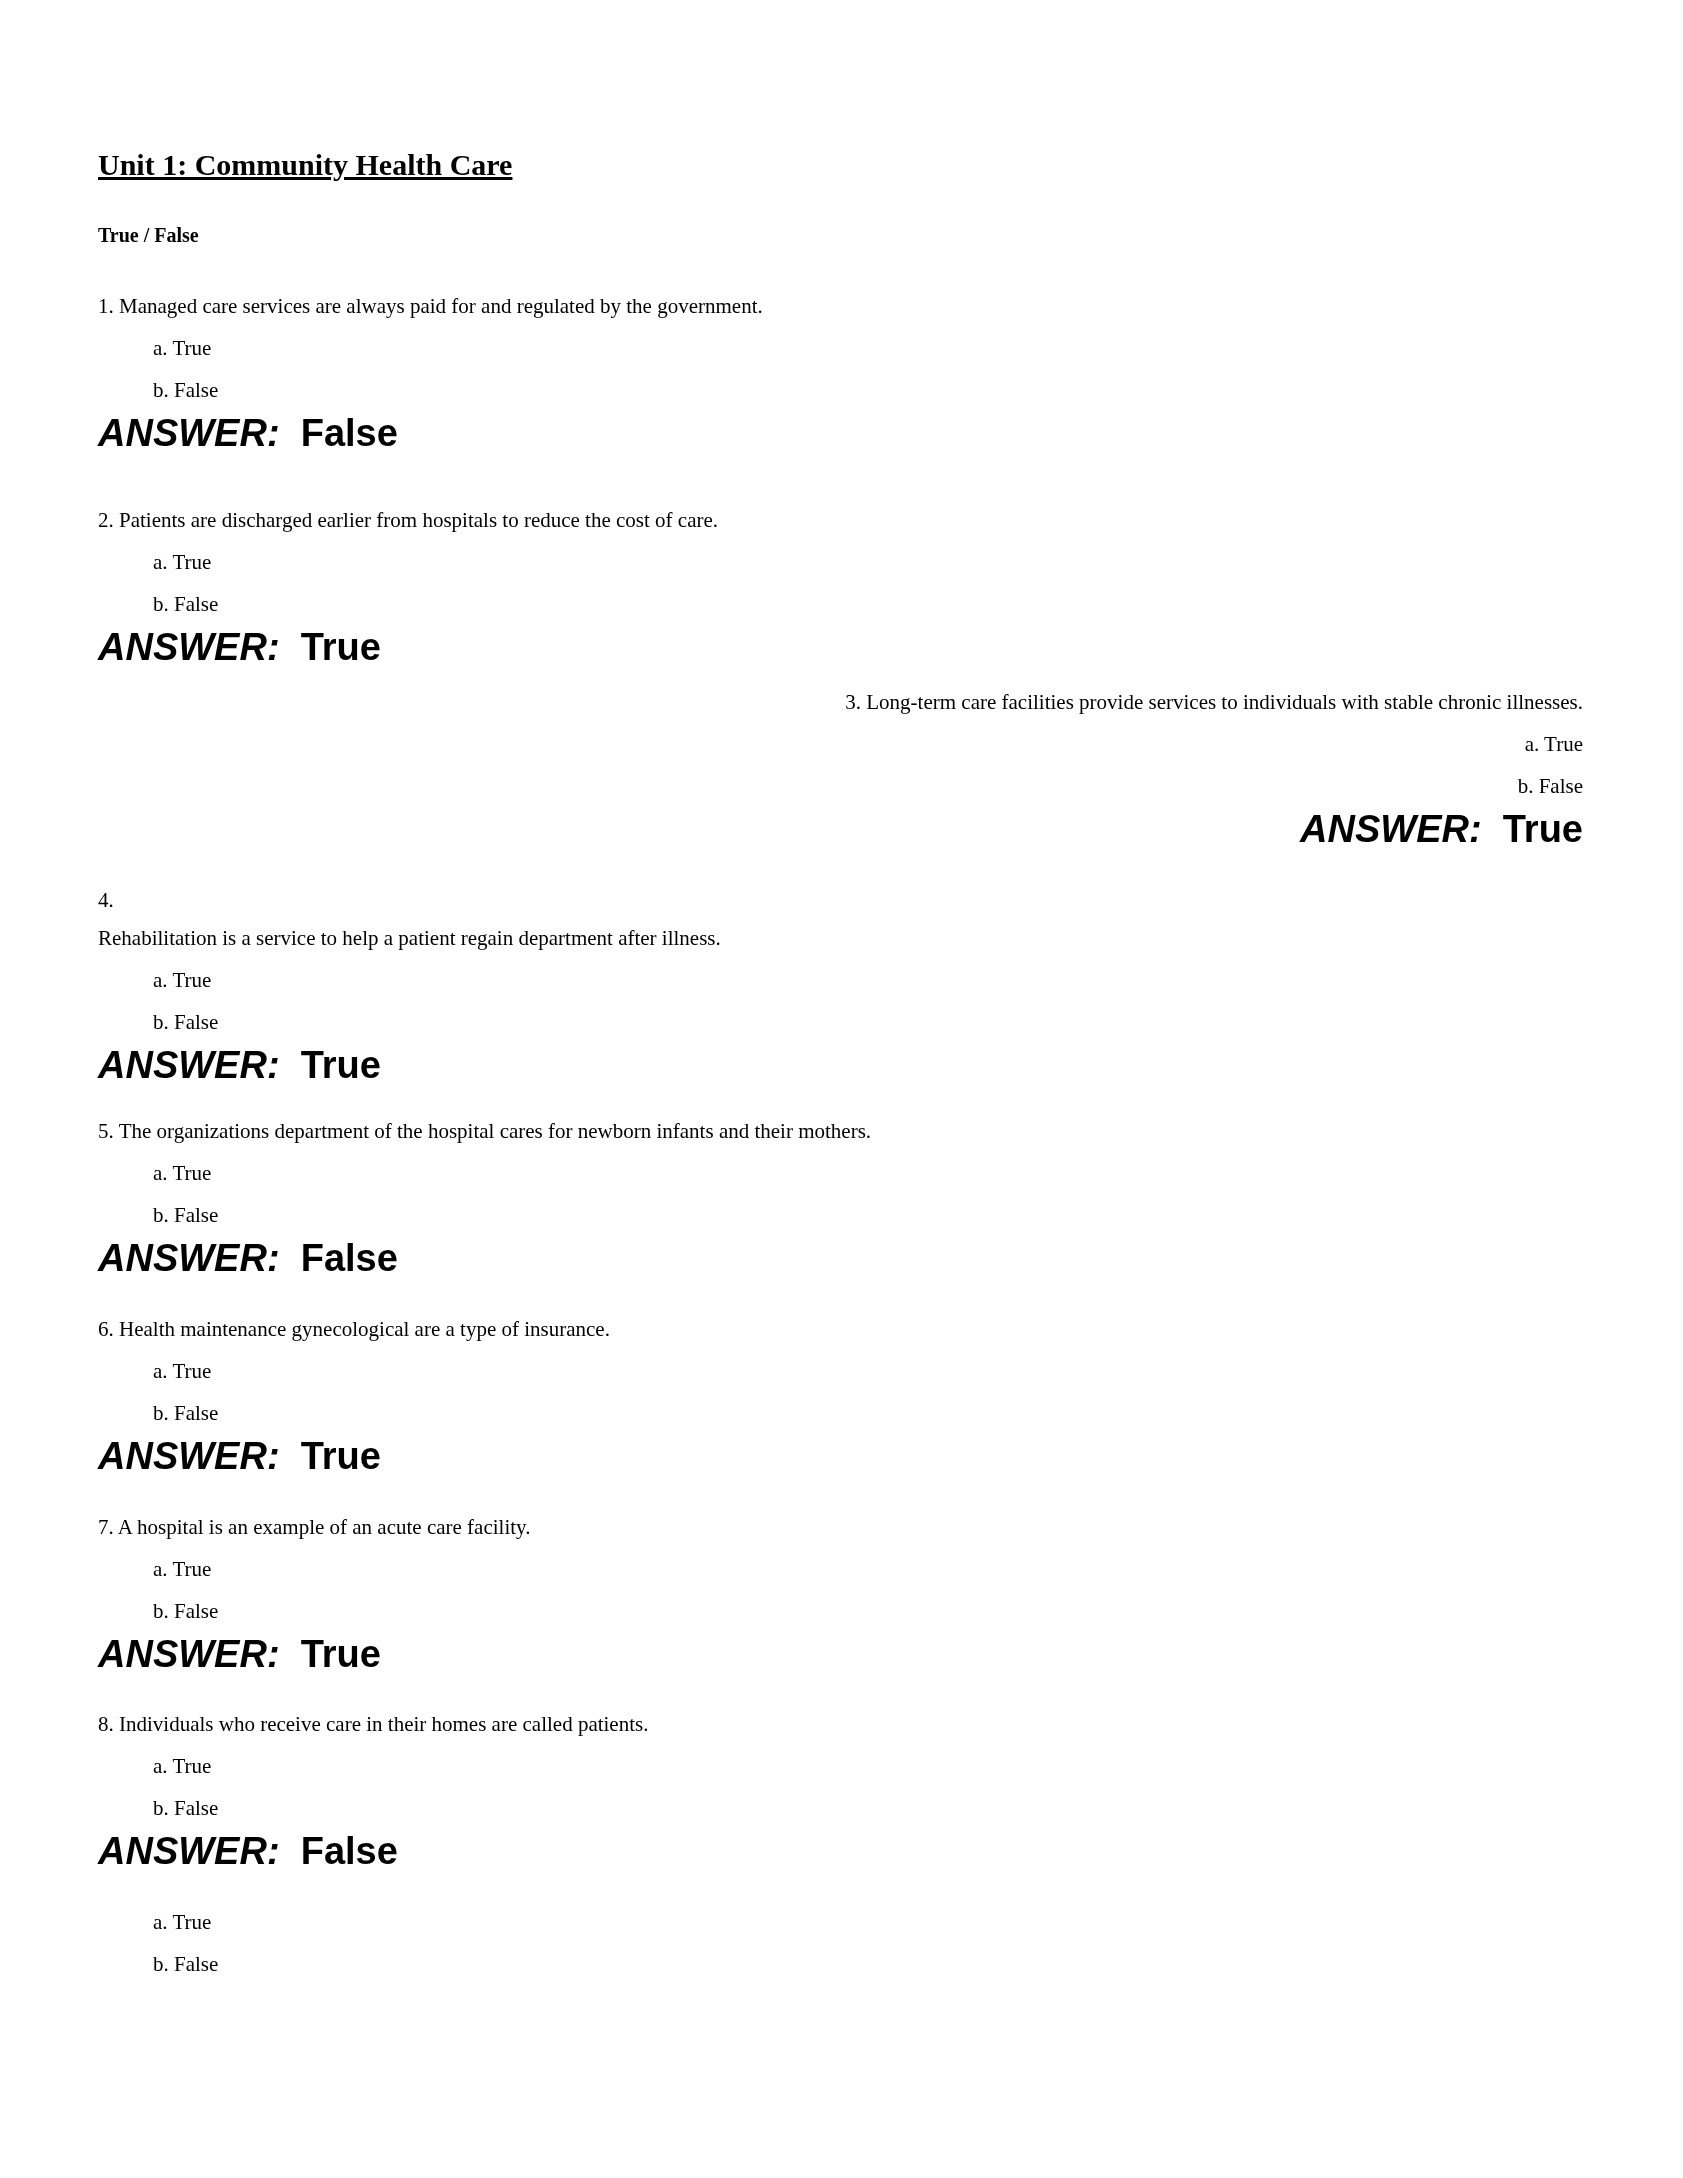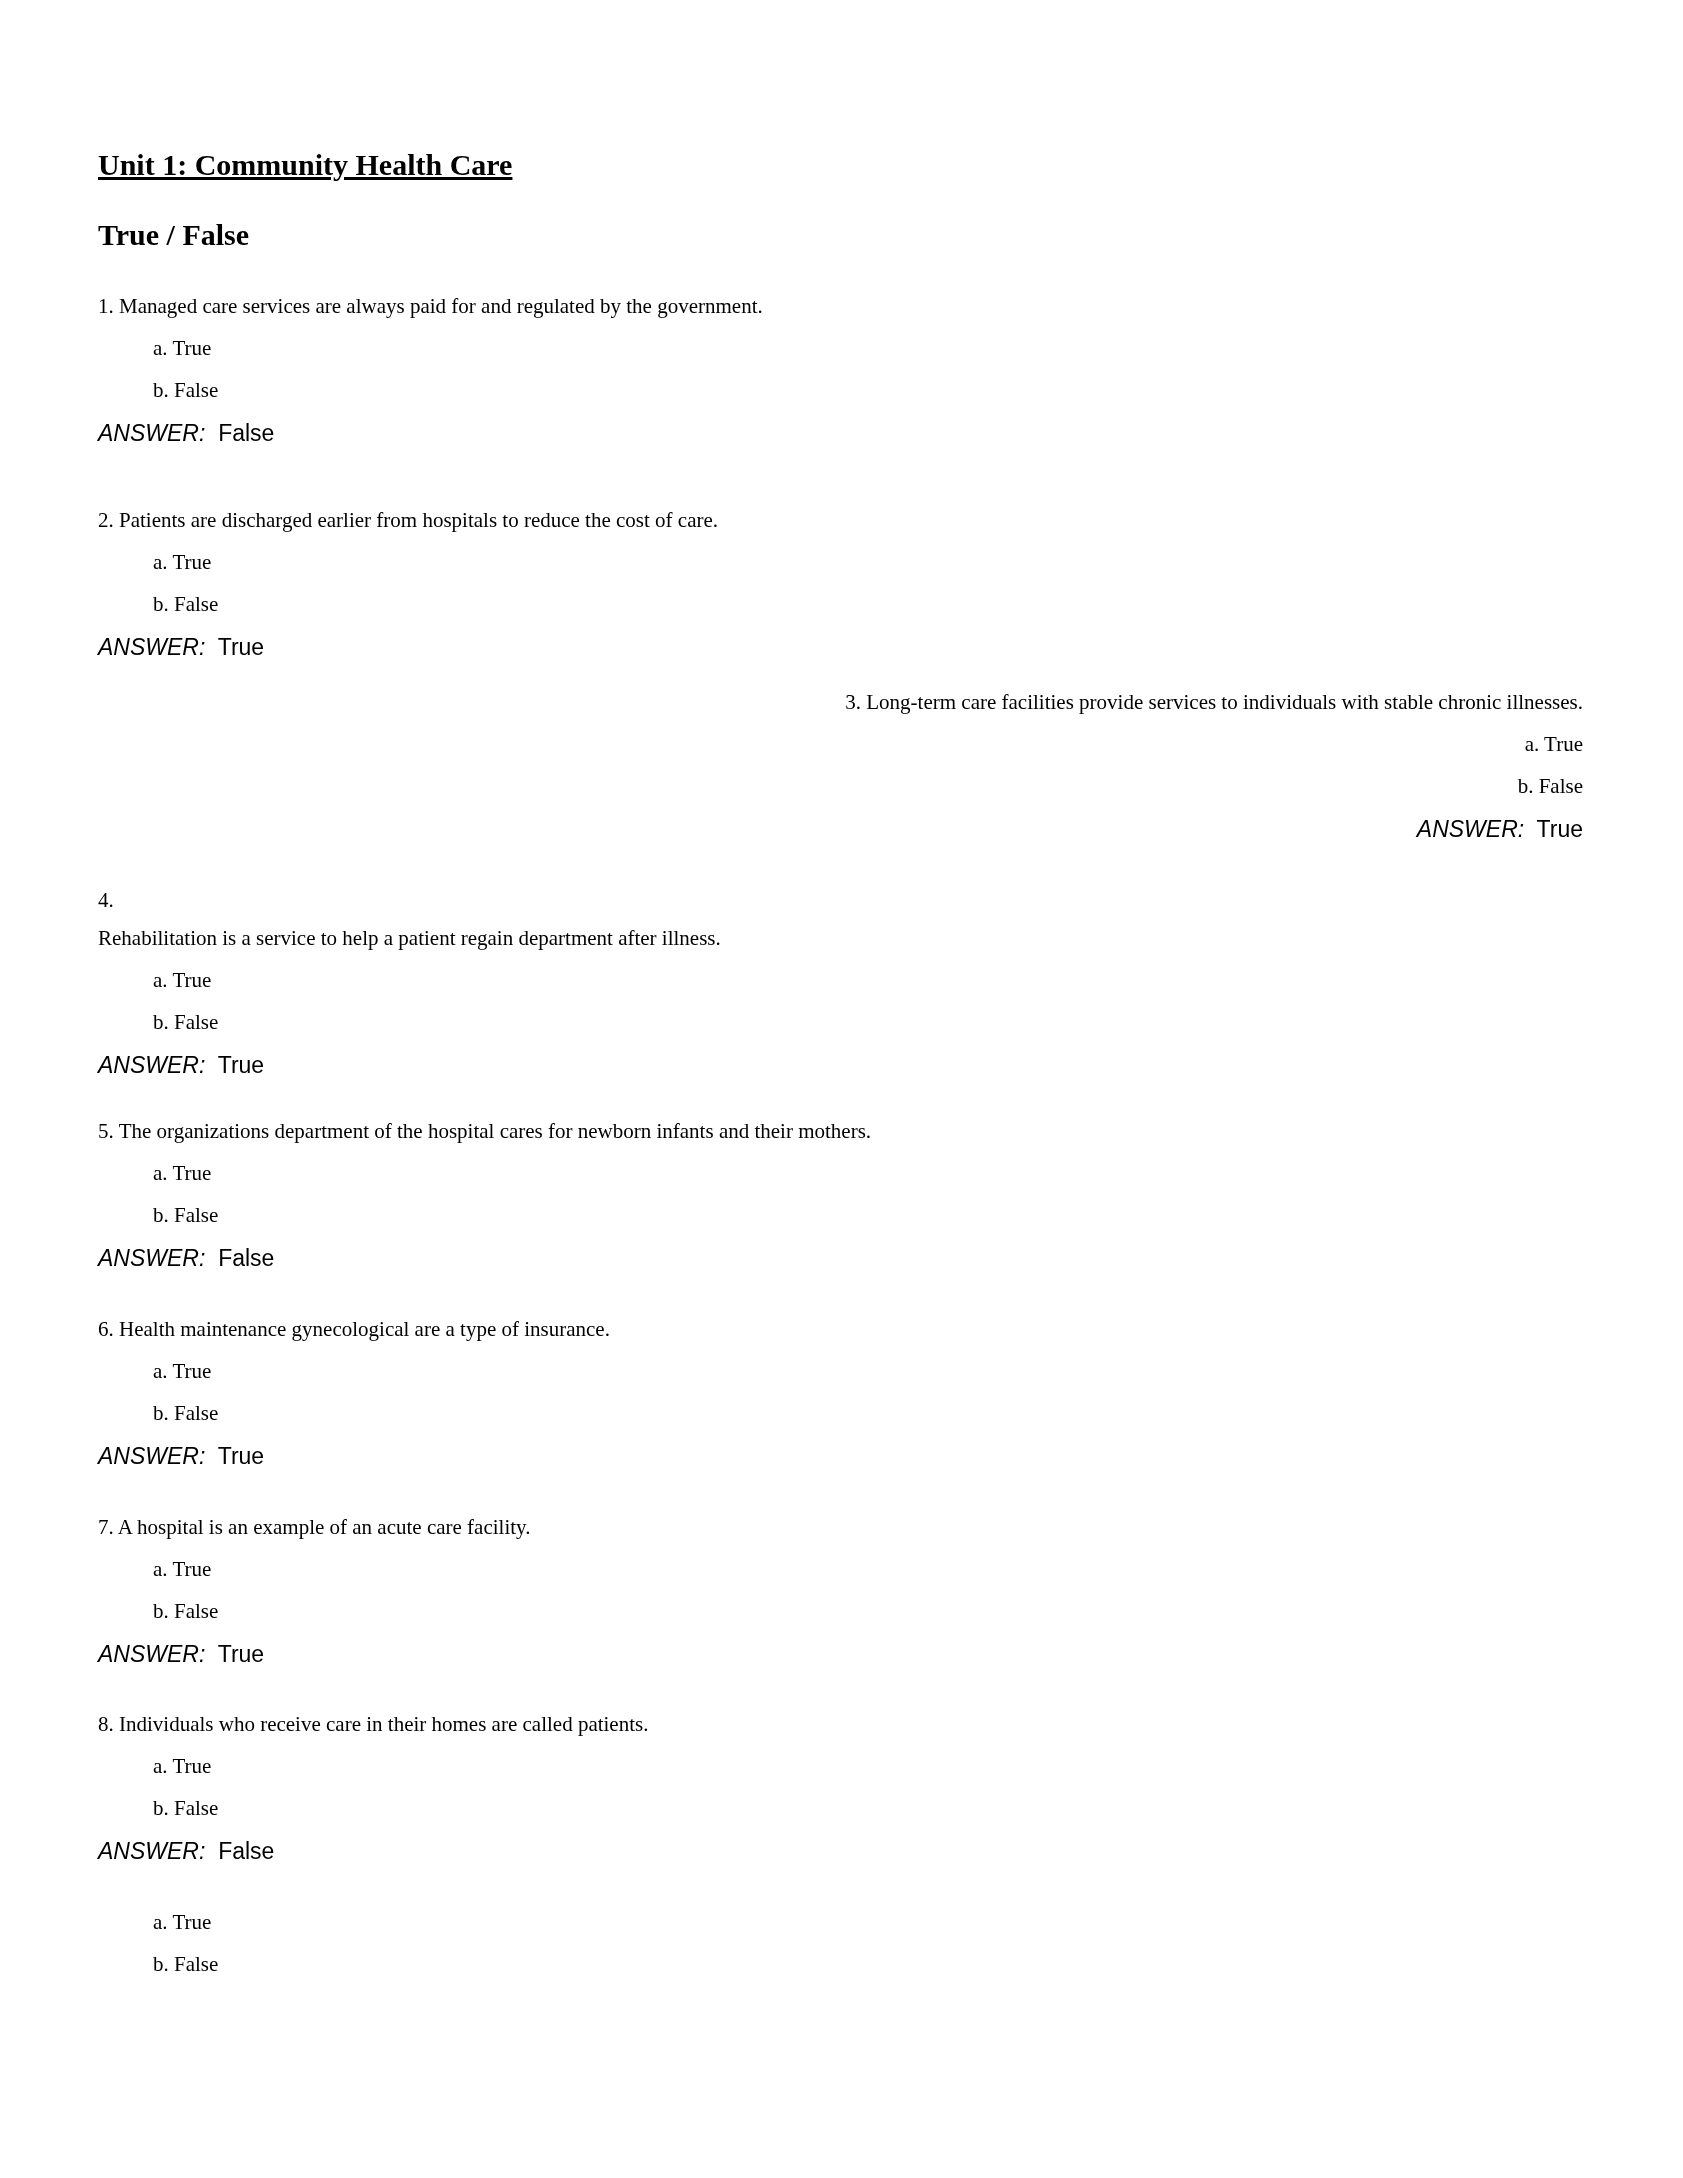--- a/index.html
+++ b/index.html
@@ -7,26 +7,26 @@
   .page { position: absolute; left: 0; top: 0; width: 1683px; height: 2178px; }
   .serif { font-family: "Liberation Serif", "DejaVu Serif", serif; }
   .sans { font-family: "Liberation Sans", "DejaVu Sans", sans-serif; }
   .title {
     position: absolute; left: 98px; top: 147px;
     font-size: 30px; font-weight: bold; text-decoration: underline;
     line-height: 36px; white-space: nowrap;
   }
   .subtitle {
     position: absolute; left: 98px; top: 217px;
-    font-size: 30px; font-weight: bold; line-height: 36px; white-space: nowrap;
+    font-size: 20px; font-weight: bold; line-height: 36px; white-space: nowrap;
   }
   .q { position: absolute; left: 98px; width: 1485px; }
   .line { font-size: 21px; line-height: 42px; white-space: nowrap; height: 42px; }
   .opt { padding-left: 55px; }
-  .answer { font-size: 23px; line-height: 44px; height: 44px; white-space: nowrap; }
+  .answer { font-size: 38px; line-height: 44px; height: 44px; white-space: nowrap; font-weight: bold; }
   .answer .lbl { font-style: italic; }
 </style>
 </head>
 <body>
 
 <div class="page">
 
   <div class="title serif">Unit 1: Community Health Care</div>
   <div class="subtitle serif">True / False</div>
 

